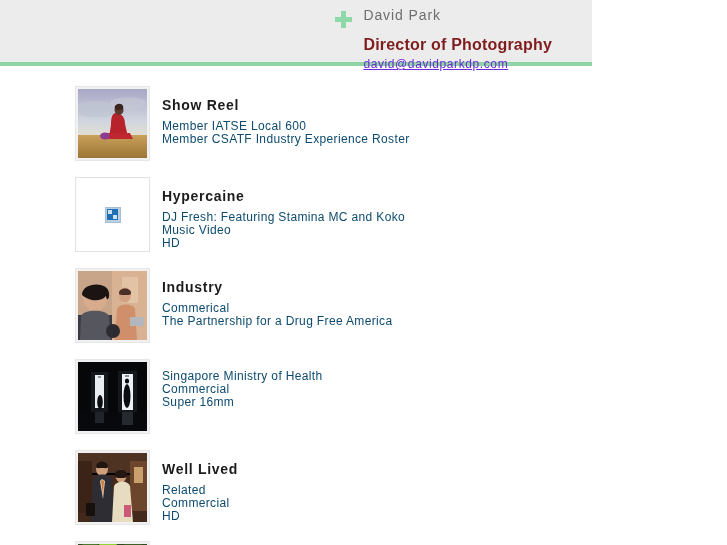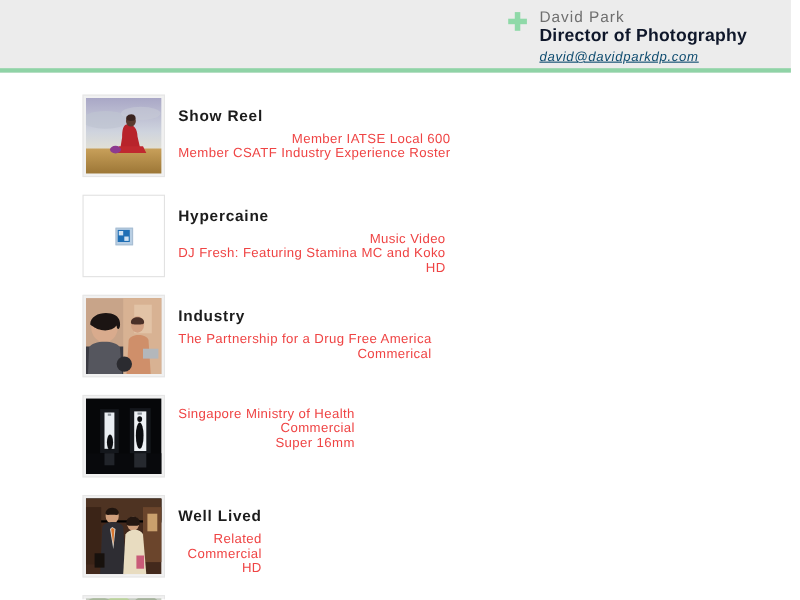--- a/index.html
+++ b/index.html
@@ -7,21 +7,21 @@
   html, body {
     width:727px; height:545px;
     background:#ffffff;
     font-family:"Liberation Sans", sans-serif;
     overflow:hidden;
   }
 
   
   .header {
     position:relative;
-    width:719px; height:66px;
+    width:592px; height:66px;
     background:#ececec;
     border-bottom:4px solid #8fd3a6;
   }
   .header-inner {
     position:absolute;
     right:40px; top:7px;
     display:flex;
     align-items:flex-start;
     gap:11px;
   }
@@ -43,33 +43,33 @@
   .name-line {
     font-size:14px;
     color:#6f6f6f;
     letter-spacing:0.9px;
     line-height:16px;
     font-weight:400;
   }
   .role-line {
     font-size:16px;
     font-weight:bold;
-    color:#0f172a;
+    color:#7f1d1d;
     letter-spacing:0.2px;
     line-height:19px;
+    margin-top:12px;
   }
   .email-line {
     display:inline-block;
     font-size:12px;
-    color:#0c4a6e;
+    color:#6d28d9;
     letter-spacing:0.6px;
     line-height:15px;
     text-decoration:underline;
     cursor:pointer;
-    font-style:italic;
   }
 
   
   .content {
     position:relative;
     width:707px;
     height:479px;
     overflow:hidden;
   }
   .item-list {
@@ -144,24 +144,23 @@
     font-size:14px;
     font-weight:bold;
     color:#1c1c1c;
     letter-spacing:0.7px;
     line-height:17px;
     margin-bottom:6px;
     cursor:pointer;
   }
   .item-line {
     font-size:12px;
-    color:#ef4444;
+    color:#0c4a6e;
     letter-spacing:0.35px;
     line-height:13px;
-    text-align:right;
   }
 </style>
 </head>
 <body>
 
 <div class="header">
   <div class="header-inner">
     <span class="plus-icon"></span>
     <div class="title-block">
       <div class="name-line">David Park</div>
@@ -207,22 +206,22 @@
         </div>
       </li>
       <li class="item">
         <div class="thumb-wrap broken">
           <span class="broken-icon">
             <span class="broken-icon-inner"></span>
           </span>
         </div>
         <div class="item-text">
           <div class="item-title">Hypercaine</div>
+          <div class="item-line">DJ Fresh: Featuring Stamina MC and Koko</div>
           <div class="item-line">Music Video</div>
-          <div class="item-line">DJ Fresh: Featuring Stamina MC and Koko</div>
           <div class="item-line">HD</div>
         </div>
       </li>
       <li class="item">
         <div class="thumb-wrap">
           <span class="thumb">
             <svg viewBox="0 0 69 69" preserveAspectRatio="none">
       <rect width="69" height="69" fill="#c8a489"></rect>
       <rect x="34" width="35" height="69" fill="#d8b293"></rect>
       <rect x="44" y="6" width="16" height="26" fill="#e2c3a6"></rect>
@@ -233,22 +232,22 @@
       <ellipse cx="17" cy="27" rx="12" ry="13" fill="#d9ab8d"></ellipse>
       <path d="M4 24c0-13 26-14 27-2 1 7-3 8-3 3-3 4-9 5-14 4-4-1-6-2-10-5z" fill="#1b1413"></path>
       <path d="M3 45c3-7 25-7 28 0l2 24H2z" fill="#55565e"></path>
       <rect x="52" y="46" width="14" height="9" fill="#b3b7bb"></rect>
       <circle cx="35" cy="60" r="7" fill="#2b2b30"></circle>
     </svg>
           </span>
         </div>
         <div class="item-text">
           <div class="item-title">Industry</div>
+          <div class="item-line">Commerical</div>
           <div class="item-line">The Partnership for a Drug Free America</div>
-          <div class="item-line">Commerical</div>
         </div>
       </li>
       <li class="item">
         <div class="thumb-wrap">
           <span class="thumb">
             <svg viewBox="0 0 69 69" preserveAspectRatio="none">
       <rect width="69" height="69" fill="#060709"></rect>
       <rect x="13" y="10" width="17" height="40" fill="#14171c"></rect>
       <rect x="17" y="13" width="9" height="33" fill="#e9eef3"></rect>
       <rect x="40" y="9" width="19" height="42" fill="#14171c"></rect>

